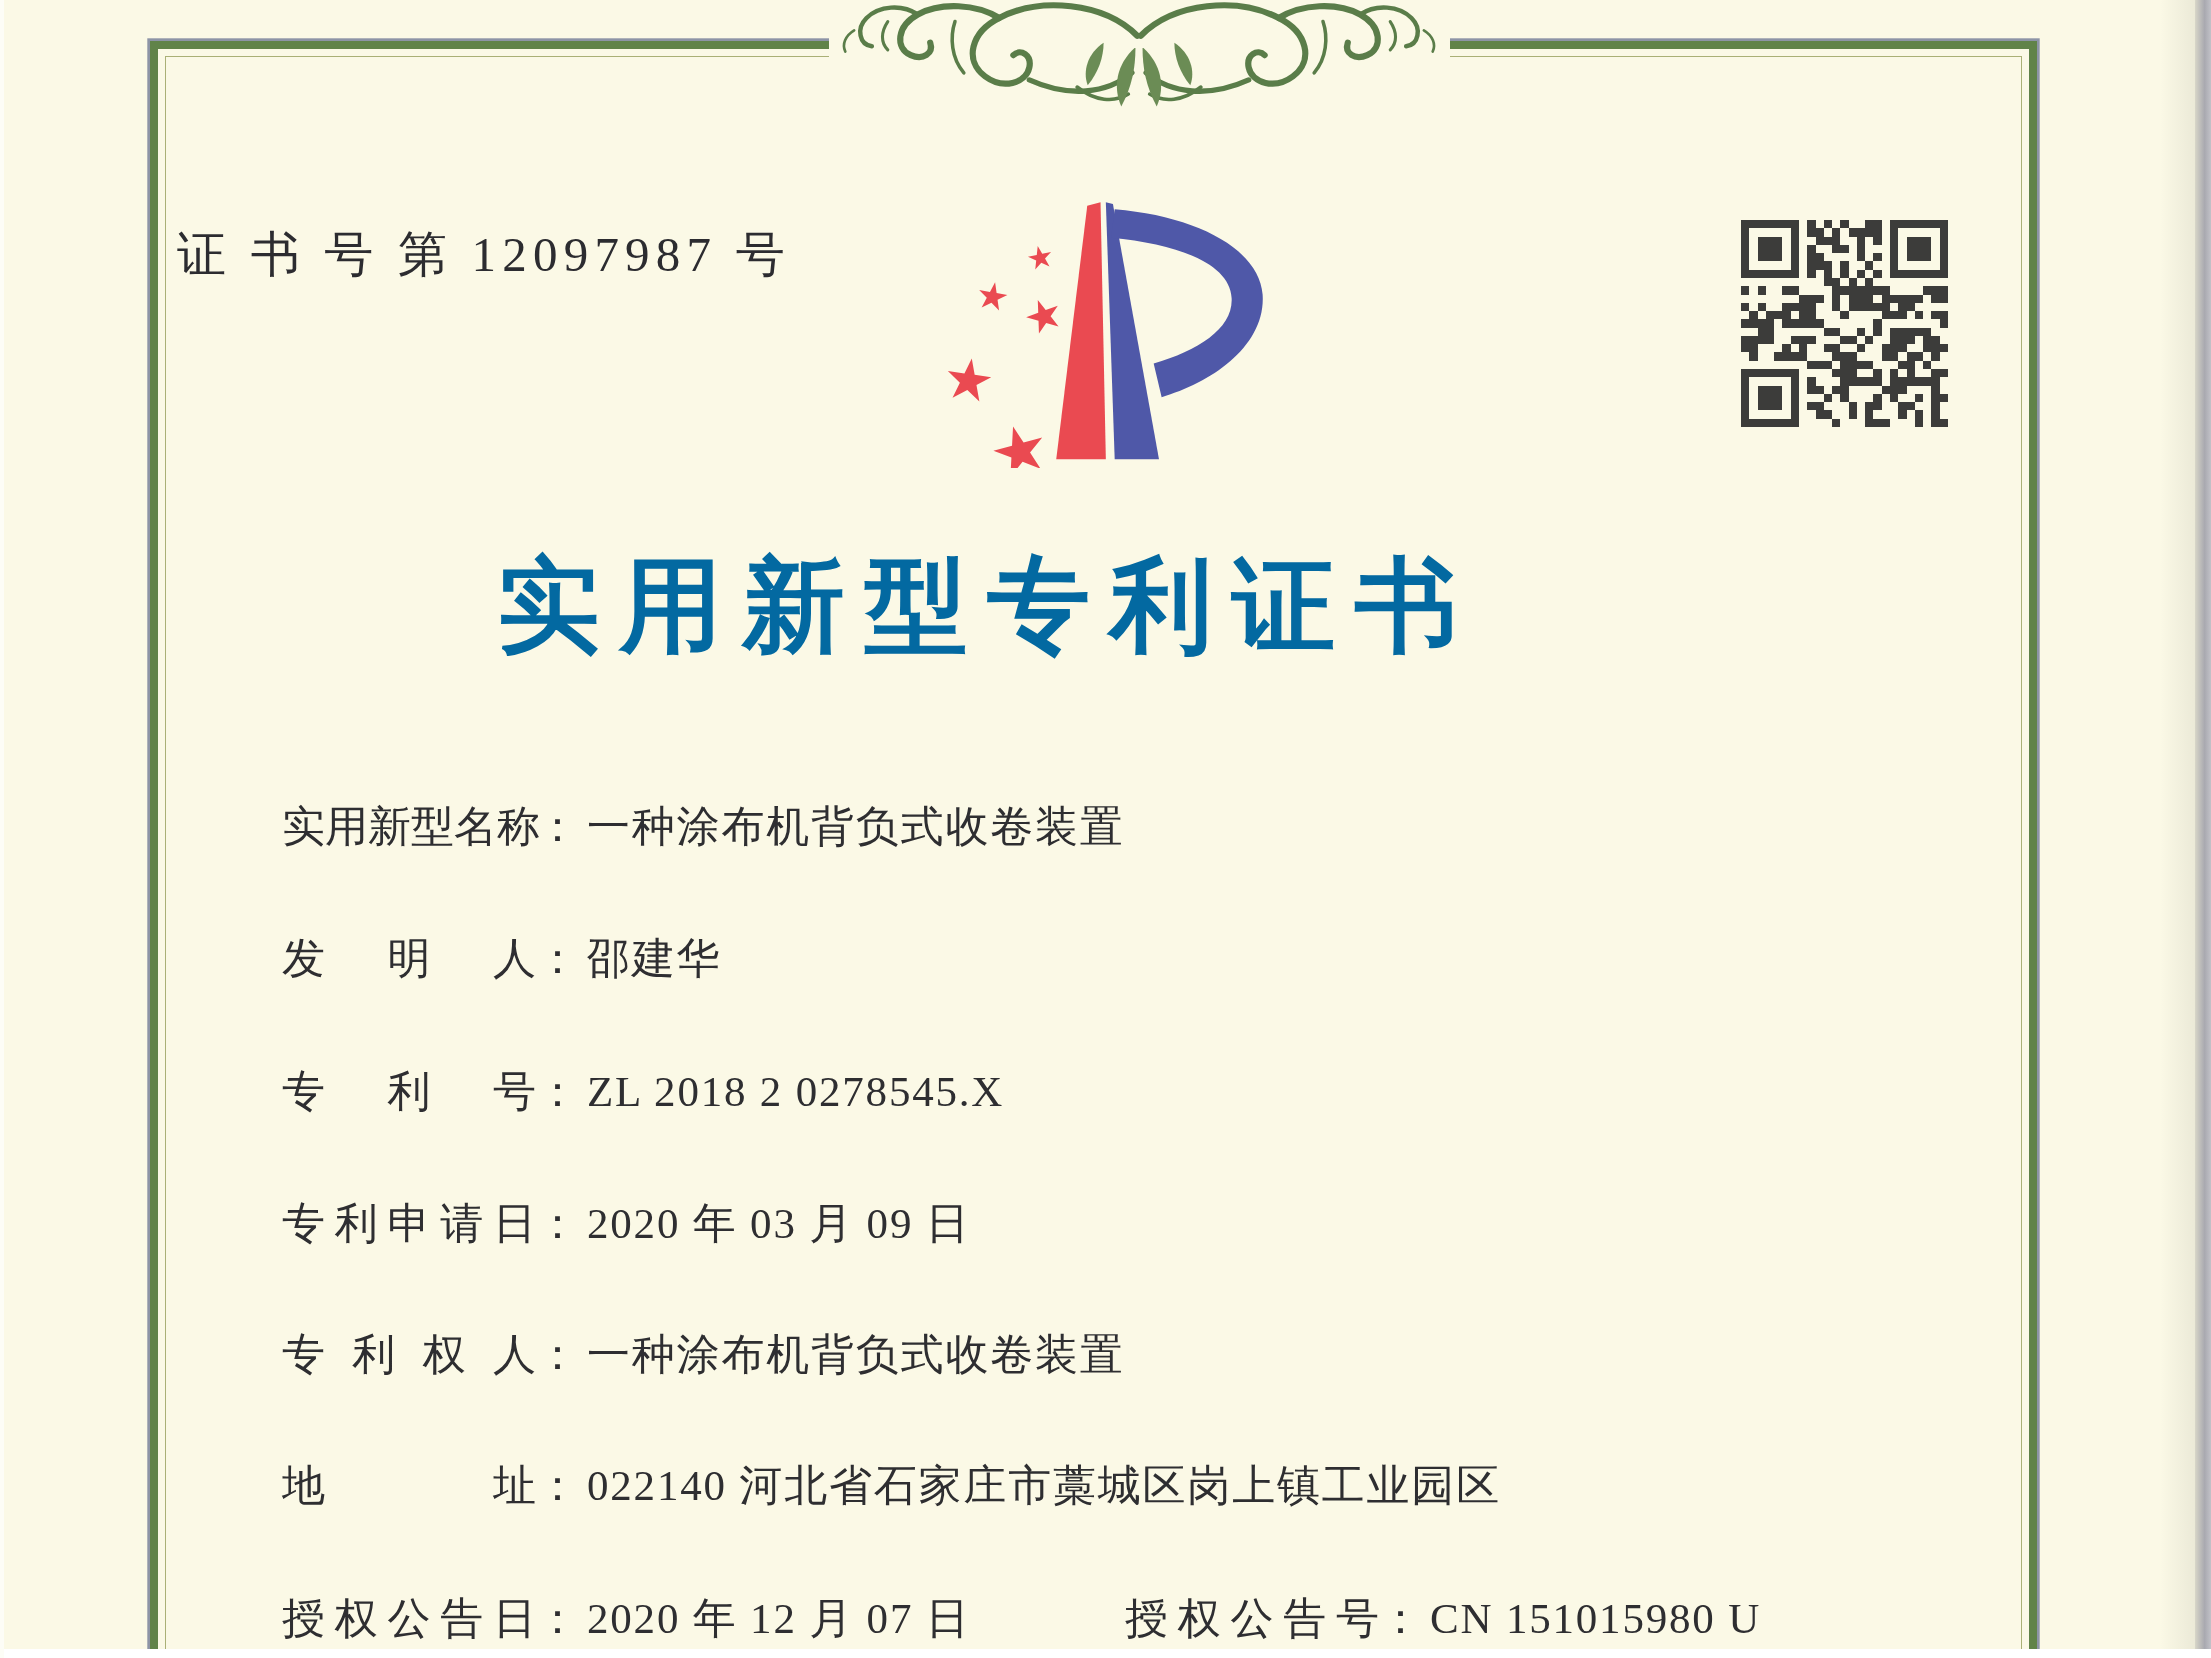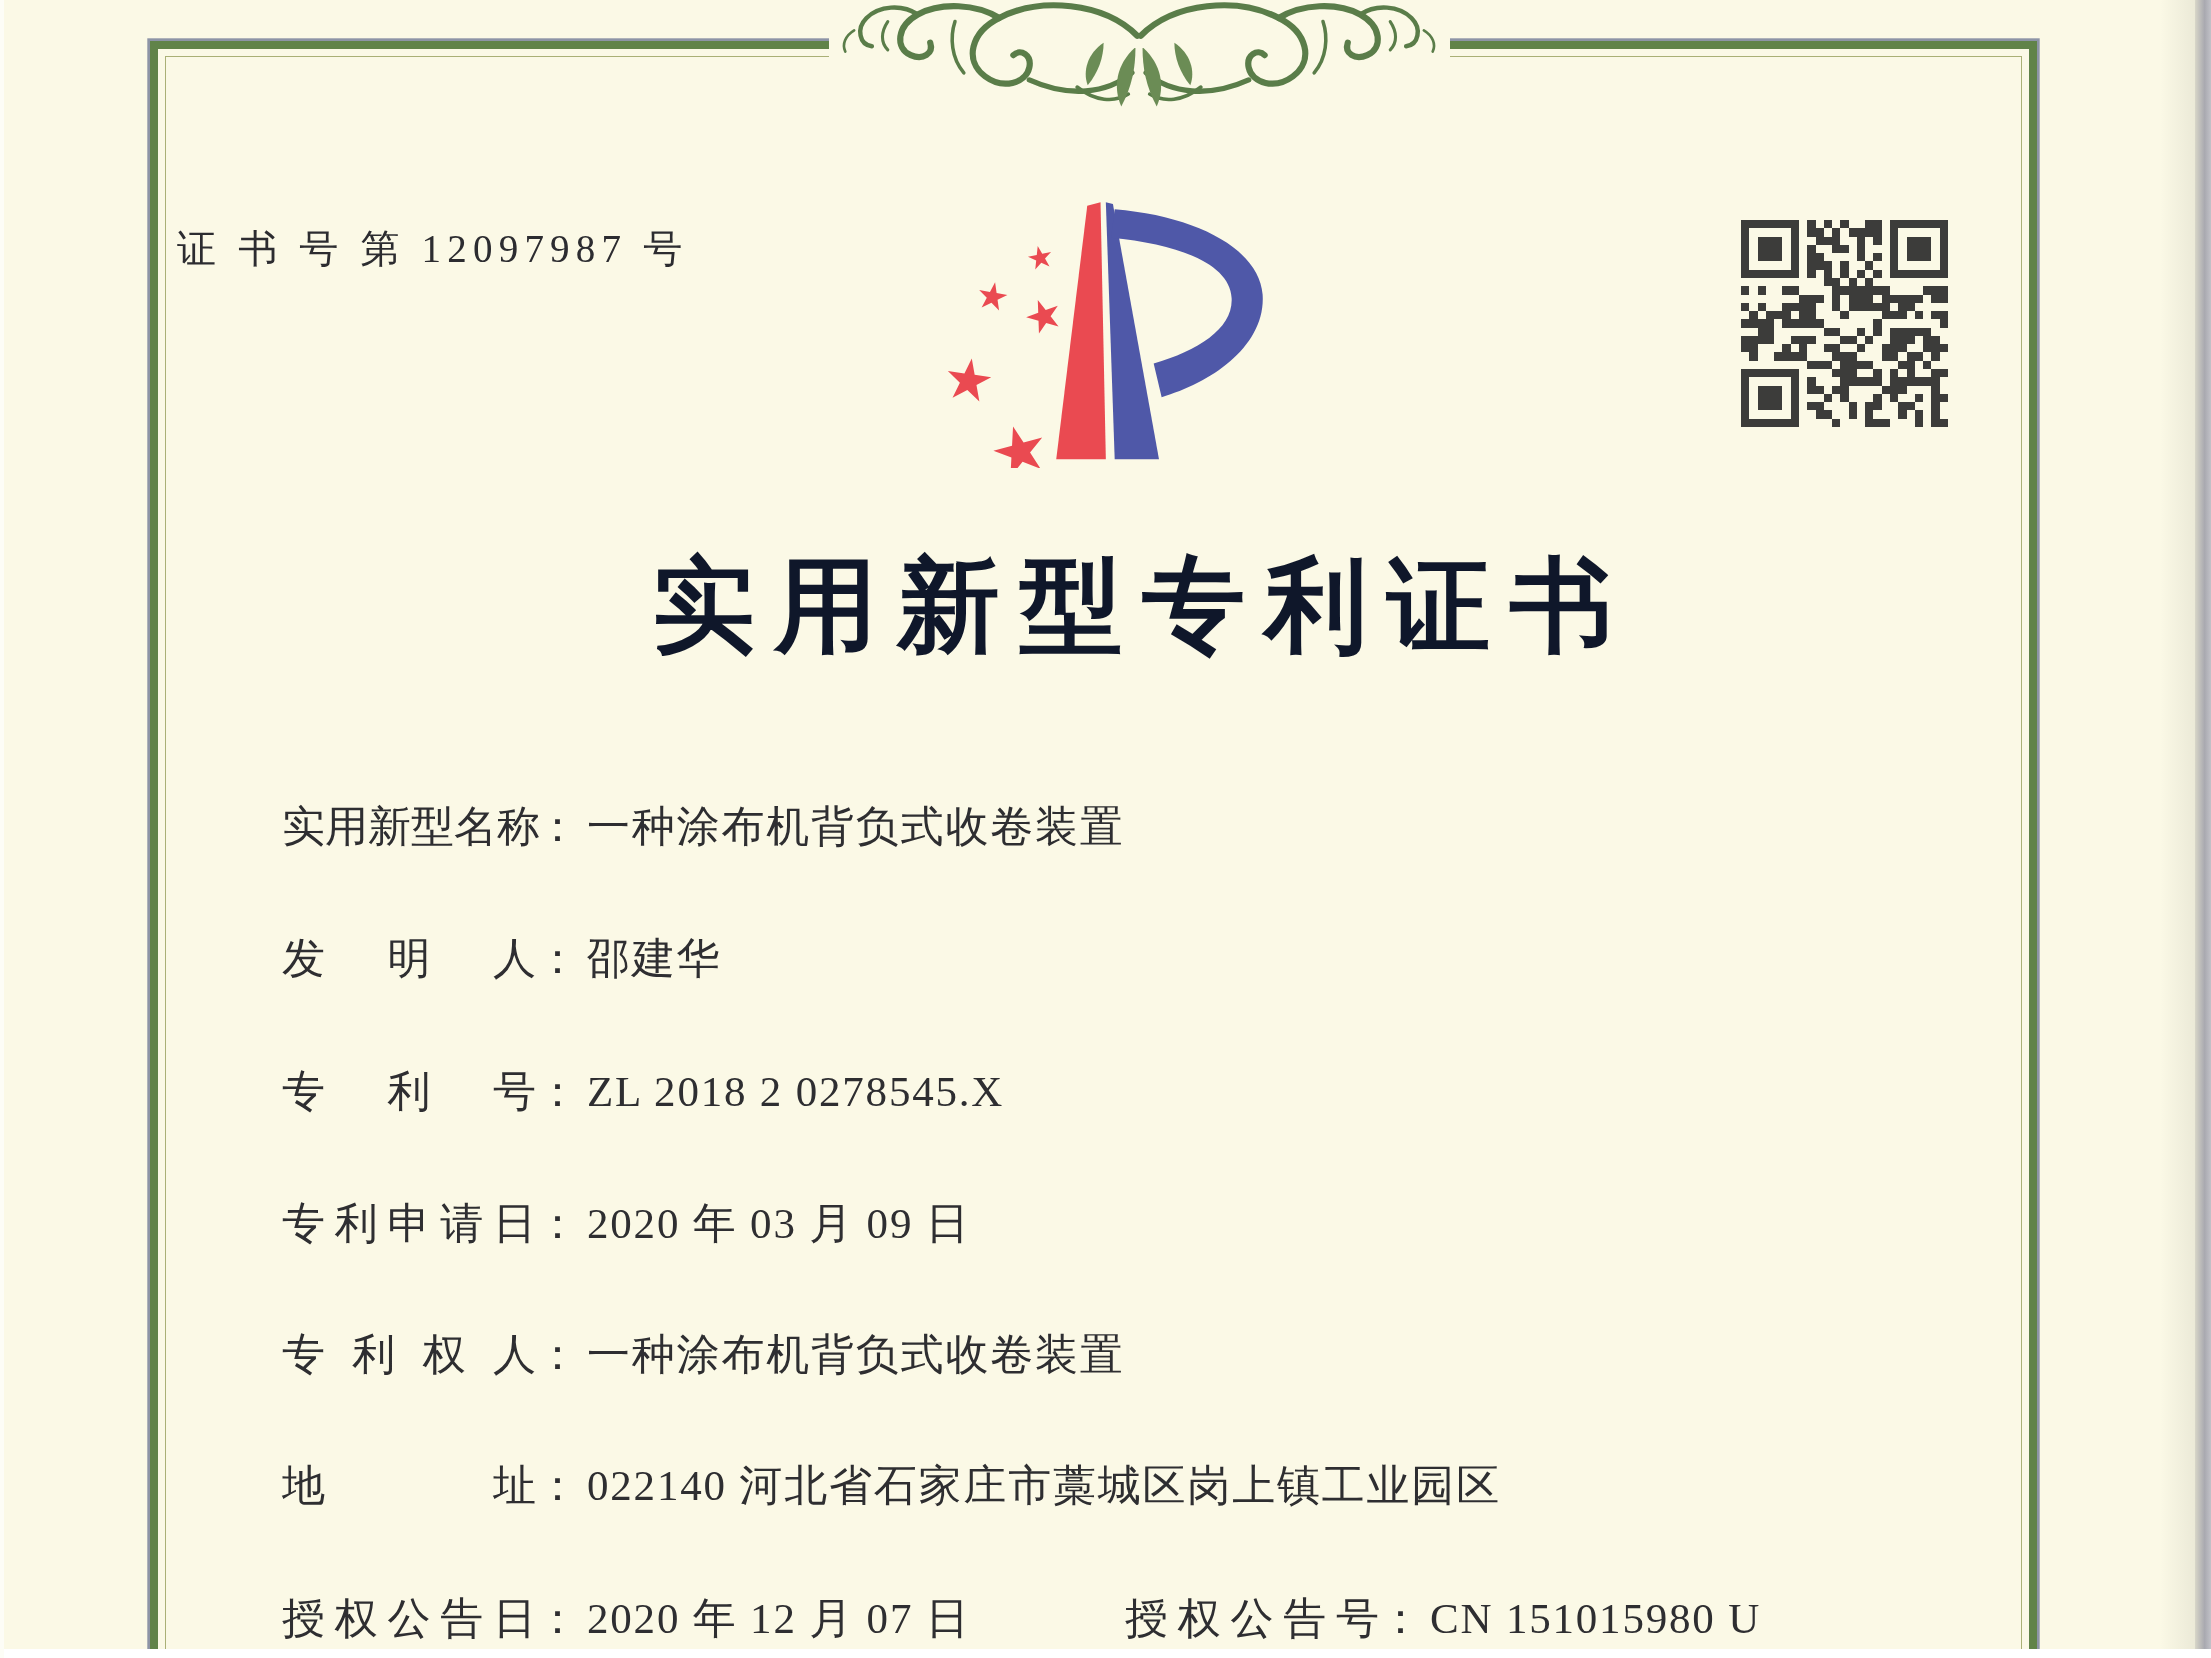--- a/index.html
+++ b/index.html
@@ -41,28 +41,28 @@
   }
   .scan-bottom{
     position:absolute;left:0;bottom:0;width:100%;height:9.8px;background:#ffffff;
   }
   .scan-left{
     position:absolute;left:0;top:0;width:4.4px;height:100%;background:#fdfdf6;
   }
   
   .cert-no{
     position:absolute;left:177px;top:222px;
-    font-size:39px;letter-spacing:6.2px;color:#2c2c30;white-space:nowrap;
+    font-size:49px;letter-spacing:6.2px;color:#2c2c30;white-space:nowrap;
   }
   .logo{position:absolute;left:940px;top:158px;width:337px;height:310px;}
   .qr{position:absolute;left:1741px;top:220px;width:207px;height:207px;}
   
   .title{
     position:absolute;left:497px;top:538px;width:1135px;
-    text-align:right;font-size:103px;font-weight:600;color:#0f172a;
+    text-align:left;font-size:103px;font-weight:600;color:#0369a1;
     letter-spacing:19.5px;white-space:nowrap;
   }
   
   .row{
     position:absolute;left:282px;
     font-size:43px;color:#2e2e31;white-space:nowrap;line-height:1.15;
   }
   .lbl{
     display:inline-flex;justify-content:space-between;
     width:254px;vertical-align:bottom;

